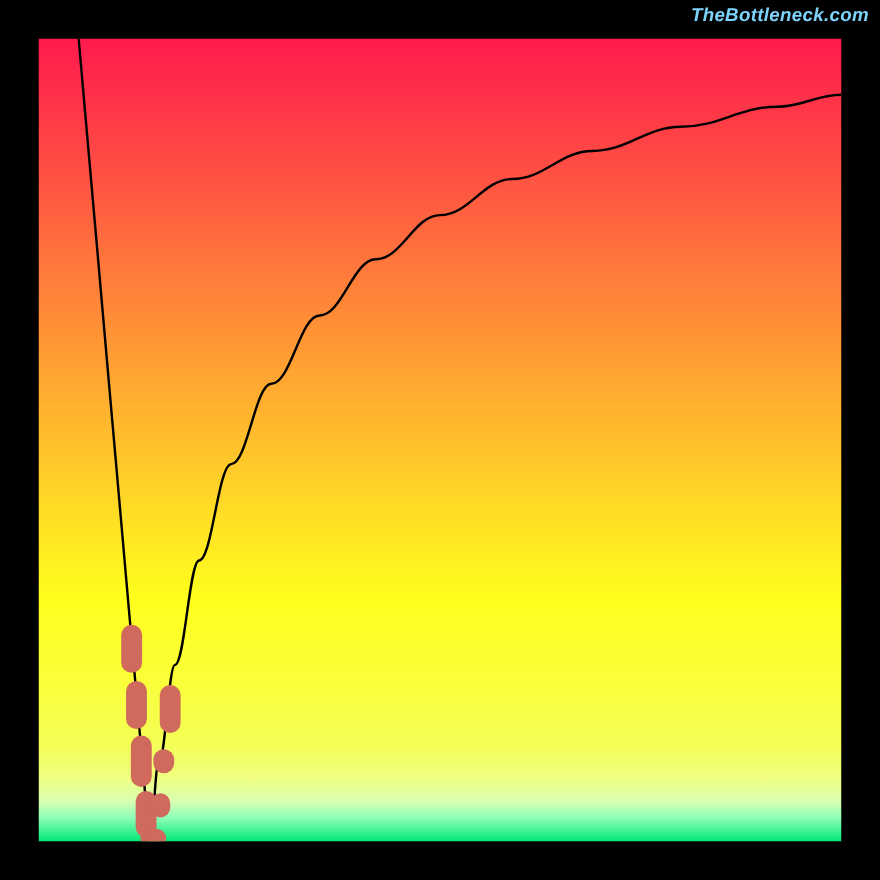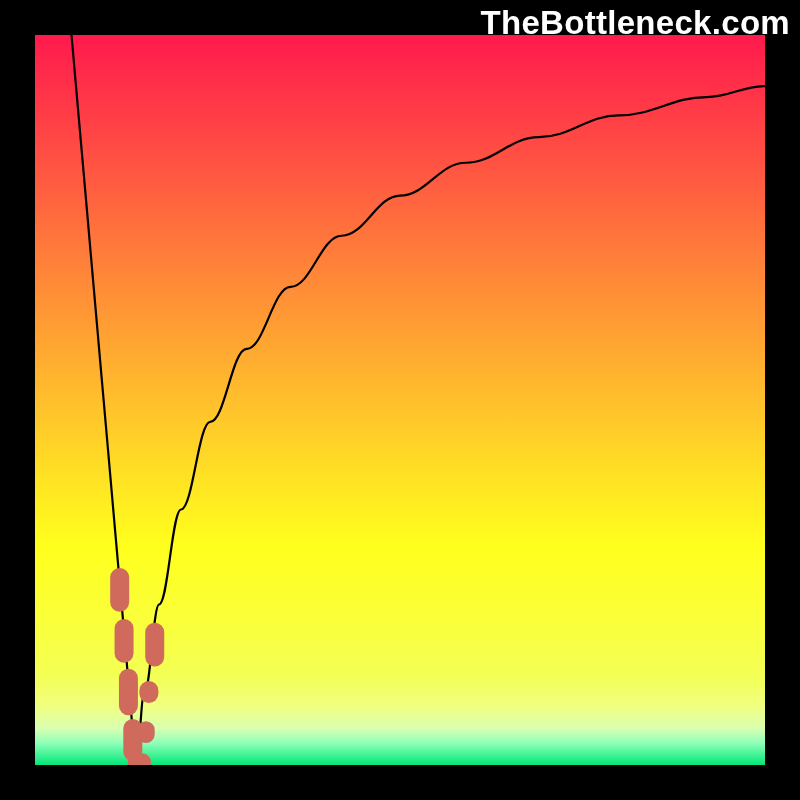--- a/index.html
+++ b/index.html
@@ -44,24 +44,25 @@
       #f0ff80 92%,
       #d9ffb2 95%,
       #8fffb8 97%,
       #00e878 100%
     );
   }
   .watermark {
     position: absolute;
     top: 4px;
     right: 10px;
-    color: #ffffff;
-    font-size: 33px;
+    color: #7dd3fc;
+    font-size: 17px;
     font-weight: 600;
     letter-spacing: 0.3px;
+    font-style: italic;
   }
   svg.curve {
     position: absolute;
     inset: 0;
   }
 </style>
 </head>
 <body>
 
 <div class="frame">

